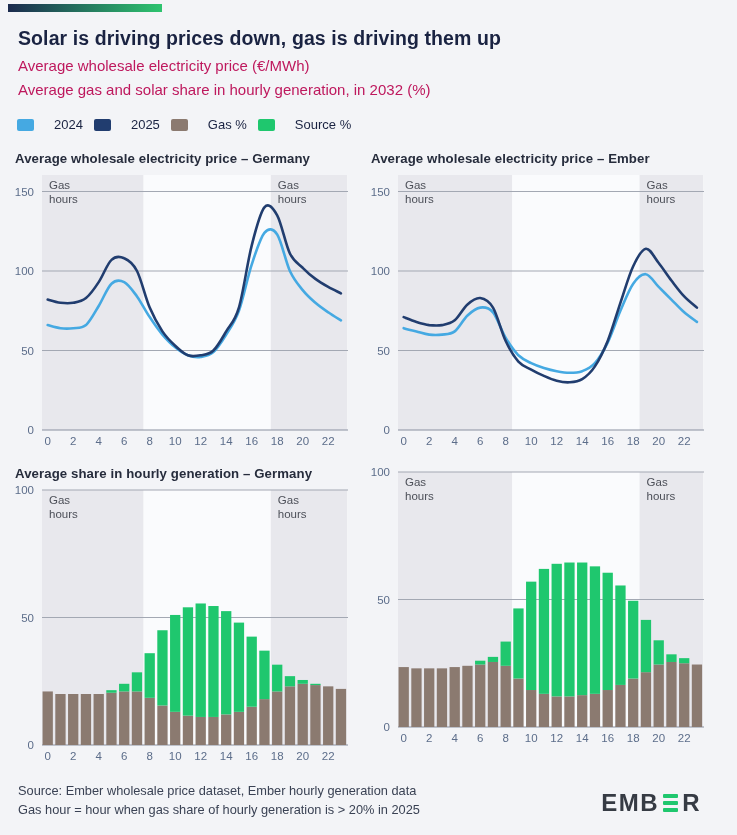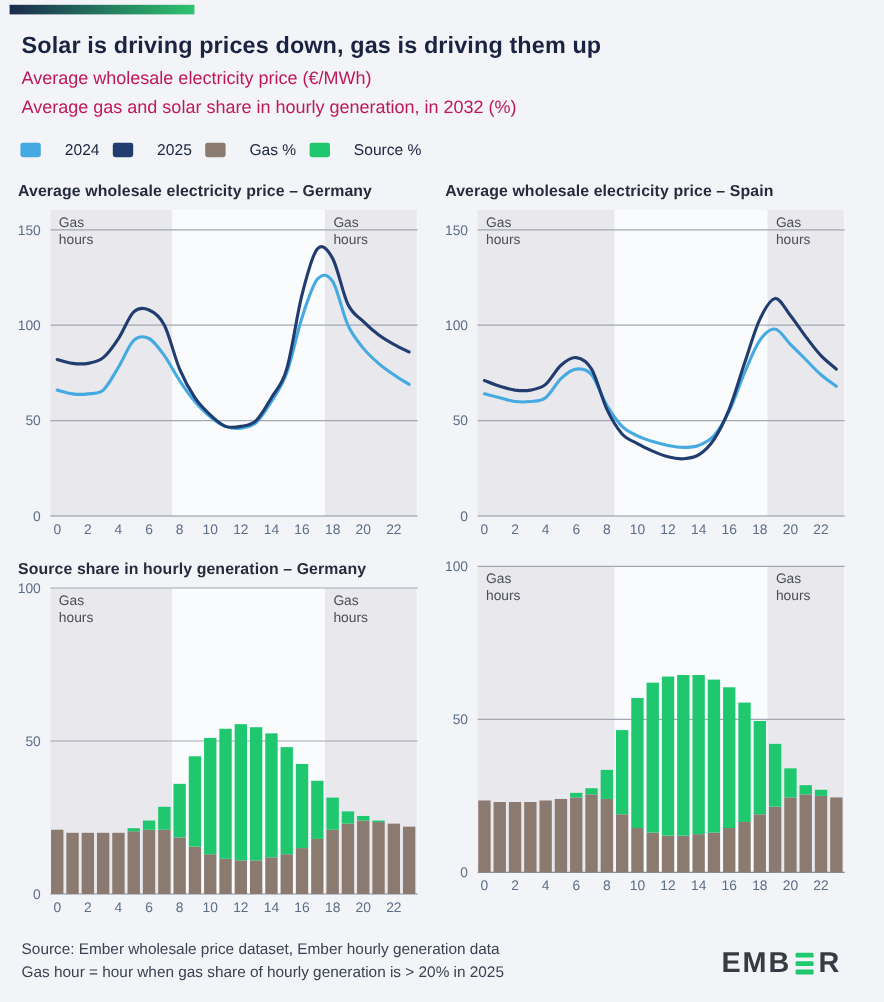--- a/index.html
+++ b/index.html
@@ -118,21 +118,21 @@
         <text x="287.7" y="276" text-anchor="middle" font-size="11.5" fill="#5c6d8a">20</text>
         <text x="313.2" y="276" text-anchor="middle" font-size="11.5" fill="#5c6d8a">22</text>
         <text x="34" y="20" font-size="11.5" fill="#4c4f58">Gas</text>
         <text x="34" y="34" font-size="11.5" fill="#4c4f58">hours</text>
         <text x="262.825" y="20" font-size="11.5" fill="#4c4f58">Gas</text>
         <text x="262.825" y="34" font-size="11.5" fill="#4c4f58">hours</text>
       </svg>
   </div>
 
   <div class="chart c1">
-    <div class="chart-title">Average wholesale electricity price – Spain</div>
+    <div class="chart-title">Average wholesale electricity price – Ember</div>
     <svg width="345" height="284">
         <rect x="27" y="6" width="306" height="255" fill="#fafbfd"></rect>
         <rect x="27" y="6" width="114.07499999999999" height="255" fill="#e8e8ed"></rect>
         <rect x="268.575" y="6" width="63.75" height="255" fill="#e8e8ed"></rect>
         <line x1="27" y1="181.5" x2="333" y2="181.5" stroke="#a3a8b3" stroke-width="1"></line>
         <line x1="27" y1="102" x2="333" y2="102" stroke="#a3a8b3" stroke-width="1"></line>
         <line x1="27" y1="22.5" x2="333" y2="22.5" stroke="#a3a8b3" stroke-width="1"></line>
         <line x1="27" y1="261" x2="333" y2="261" stroke="#8a90a0" stroke-width="1"></line>
         <path d="M 32.7 159.2 C 34.8 159.8, 41.2 161.4, 45.5 162.4 C 49.7 163.5, 54.0 165.1, 58.2 165.6 C 62.5 166.1, 66.7 166.1, 71.0 165.6 C 75.2 165.1, 79.5 165.6, 83.7 162.4 C 88.0 159.2, 92.2 150.5, 96.5 146.5 C 100.7 142.5, 105.0 139.1, 109.2 138.6 C 113.5 138.0, 117.7 138.3, 122.0 143.3 C 126.2 148.4, 130.4 161.6, 134.7 168.8 C 138.9 175.9, 143.2 182.0, 147.4 186.3 C 151.7 190.5, 155.9 192.1, 160.2 194.2 C 164.4 196.3, 168.7 197.7, 172.9 199.0 C 177.2 200.3, 181.4 201.4, 185.7 202.2 C 189.9 203.0, 194.2 203.8, 198.4 203.8 C 202.7 203.8, 206.9 203.8, 211.2 202.2 C 215.4 200.6, 219.7 199.0, 223.9 194.2 C 228.2 189.4, 232.4 182.3, 236.7 173.6 C 240.9 164.8, 245.2 151.6, 249.4 141.8 C 253.7 131.9, 257.9 120.8, 262.2 114.7 C 266.4 108.6, 270.7 104.6, 274.9 105.2 C 279.2 105.7, 283.4 113.7, 287.7 117.9 C 291.9 122.1, 296.2 126.4, 300.4 130.6 C 304.7 134.9, 308.9 139.6, 313.2 143.3 C 317.4 147.0, 323.8 151.3, 325.9 152.9" fill="none" stroke="#45a9e2" stroke-width="2.6" stroke-linecap="round" stroke-linejoin="round"></path>
         <path d="M 32.7 148.1 C 34.8 148.9, 41.2 151.6, 45.5 152.9 C 49.7 154.2, 54.0 155.5, 58.2 156.1 C 62.5 156.6, 66.7 156.9, 71.0 156.1 C 75.2 155.3, 79.5 154.7, 83.7 151.3 C 88.0 147.8, 92.2 139.1, 96.5 135.4 C 100.7 131.7, 105.0 128.5, 109.2 129.0 C 113.5 129.6, 117.7 131.4, 122.0 138.6 C 126.2 145.7, 130.4 162.9, 134.7 172.0 C 138.9 181.0, 143.2 187.9, 147.4 192.6 C 151.7 197.4, 155.9 198.2, 160.2 200.6 C 164.4 203.0, 168.7 205.1, 172.9 206.9 C 177.2 208.8, 181.4 210.7, 185.7 211.7 C 189.9 212.8, 194.2 213.6, 198.4 213.3 C 202.7 213.0, 206.9 212.8, 211.2 210.1 C 215.4 207.5, 219.7 203.8, 223.9 197.4 C 228.2 191.0, 232.4 182.6, 236.7 172.0 C 240.9 161.4, 245.2 146.3, 249.4 133.8 C 253.7 121.3, 257.9 106.2, 262.2 97.2 C 266.4 88.2, 270.7 80.3, 274.9 79.7 C 279.2 79.2, 283.4 88.7, 287.7 94.0 C 291.9 99.3, 296.2 106.0, 300.4 111.5 C 304.7 117.1, 308.9 122.9, 313.2 127.4 C 317.4 131.9, 323.8 136.7, 325.9 138.6" fill="none" stroke="#213d6f" stroke-width="2.6" stroke-linecap="round" stroke-linejoin="round"></path>
@@ -153,21 +153,21 @@
         <text x="287.7" y="276" text-anchor="middle" font-size="11.5" fill="#5c6d8a">20</text>
         <text x="313.2" y="276" text-anchor="middle" font-size="11.5" fill="#5c6d8a">22</text>
         <text x="34" y="20" font-size="11.5" fill="#4c4f58">Gas</text>
         <text x="34" y="34" font-size="11.5" fill="#4c4f58">hours</text>
         <text x="275.575" y="20" font-size="11.5" fill="#4c4f58">Gas</text>
         <text x="275.575" y="34" font-size="11.5" fill="#4c4f58">hours</text>
       </svg>
   </div>
 
   <div class="chart c2">
-    <div class="chart-title">Source share in hourly generation – Germany</div>
+    <div class="chart-title">Average share in hourly generation – Germany</div>
     <svg width="345" height="284">
         <rect x="27" y="6" width="306" height="255" fill="#fafbfd"></rect>
         <rect x="27" y="6" width="101.32499999999999" height="255" fill="#e8e8ed"></rect>
         <rect x="255.825" y="6" width="76.5" height="255" fill="#e8e8ed"></rect>
         <line x1="27" y1="133.5" x2="333" y2="133.5" stroke="#a3a8b3" stroke-width="1"></line>
         <line x1="27" y1="6.000000000000028" x2="333" y2="6.000000000000028" stroke="#a3a8b3" stroke-width="1"></line>
         <line x1="27" y1="261" x2="333" y2="261" stroke="#8a90a0" stroke-width="1"></line>
         <rect x="27.550000000000004" y="207.45" width="10.3" height="53.55000000000001" fill="#8b7a70"></rect>
         <rect x="40.300000000000004" y="210" width="10.3" height="51" fill="#8b7a70"></rect>
         <rect x="53.050000000000004" y="210" width="10.3" height="51" fill="#8b7a70"></rect>

